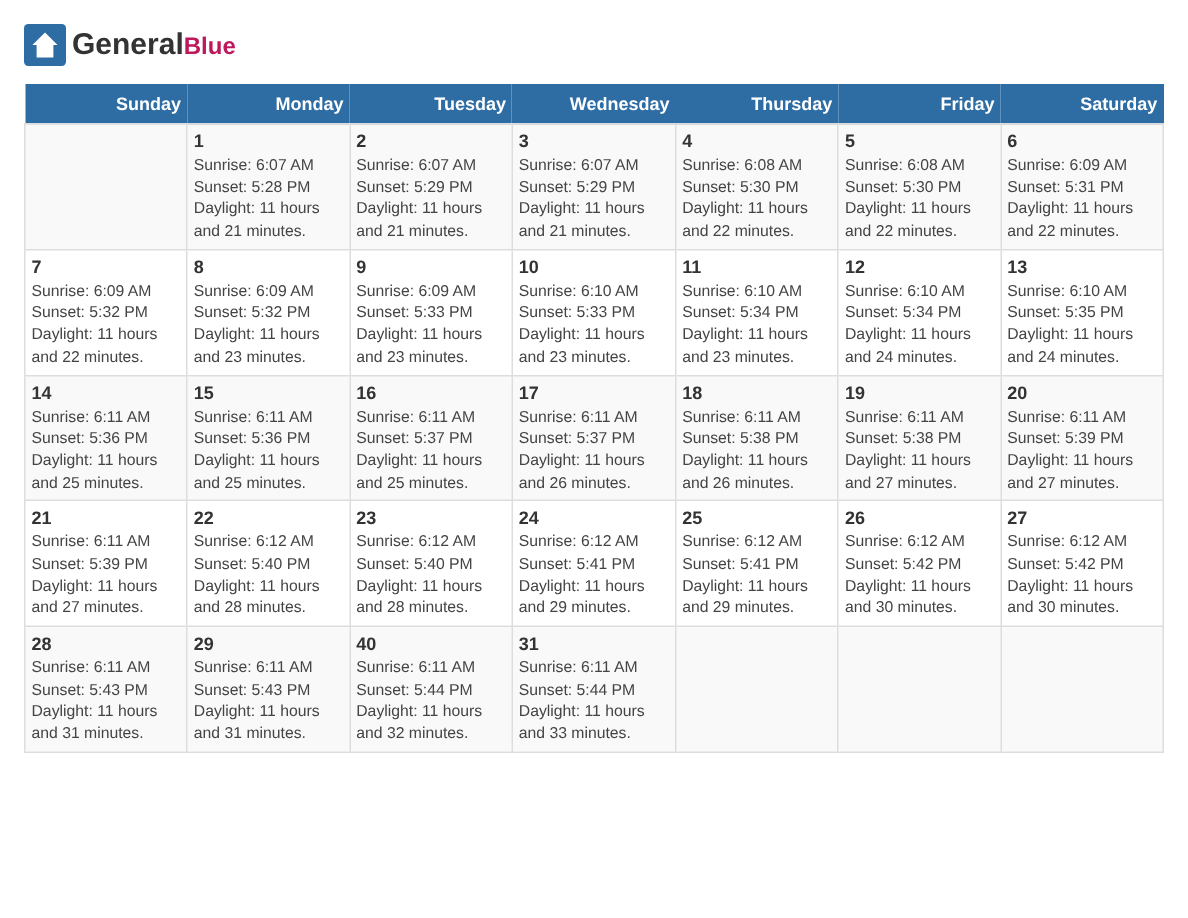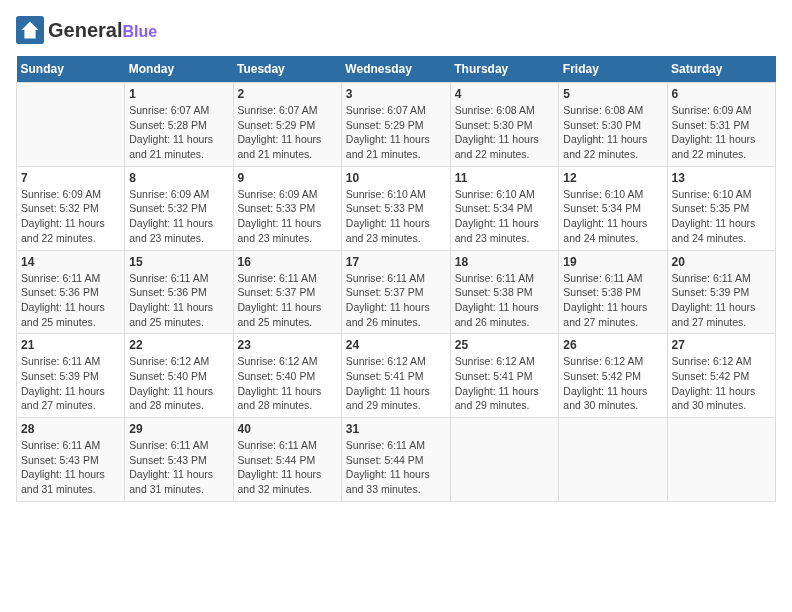--- a/index.html
+++ b/index.html
@@ -39,21 +39,21 @@
     }
     table {
       width: 100%;
       border-collapse: collapse;
       font-size: 11px;
     }
     thead tr th {
       background-color: #2e6da4;
       color: #fff;
       padding: 6px 4px;
-      text-align: left;
+      text-align: right;
       font-size: 12px;
       font-weight: bold;
     }
     tbody tr td {
       border: 1px solid #ddd;
       padding: 4px 4px;
       vertical-align: top;
       min-height: 70px;
       width: 110px;
     }
@@ -83,21 +83,21 @@
 <body>
 
 <div class="header-section">
   <div class="logo">
     <svg class="logo-icon" viewBox="0 0 40 40">
       <rect x="0" y="0" width="40" height="40" rx="4" fill="#2e6da4"></rect>
       <polygon points="20,8 32,20 28,20 28,32 12,32 12,20 8,20" fill="white"></polygon>
     </svg>
     <div>
       <div>
-        <span style="font-size:20px;font-weight:bold;color:#333;">General</span><span style="font-size:16px;font-weight:bold;color:#8b5cf6;text-align:right;">Blue</span>
+        <span style="font-size:20px;font-weight:bold;color:#333;">General</span><span style="font-size:16px;font-weight:bold;color:#be185d;text-align:right;">Blue</span>
       </div>
     </div>
   </div>
 </div>
 
 <table>
   <thead>
     <tr>
       <th>Sunday</th>
       <th>Monday</th>

